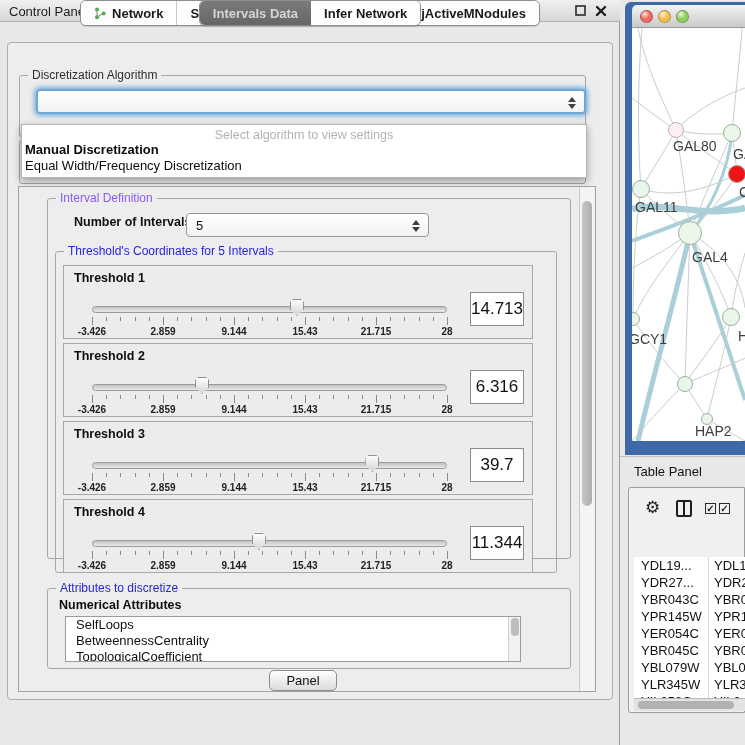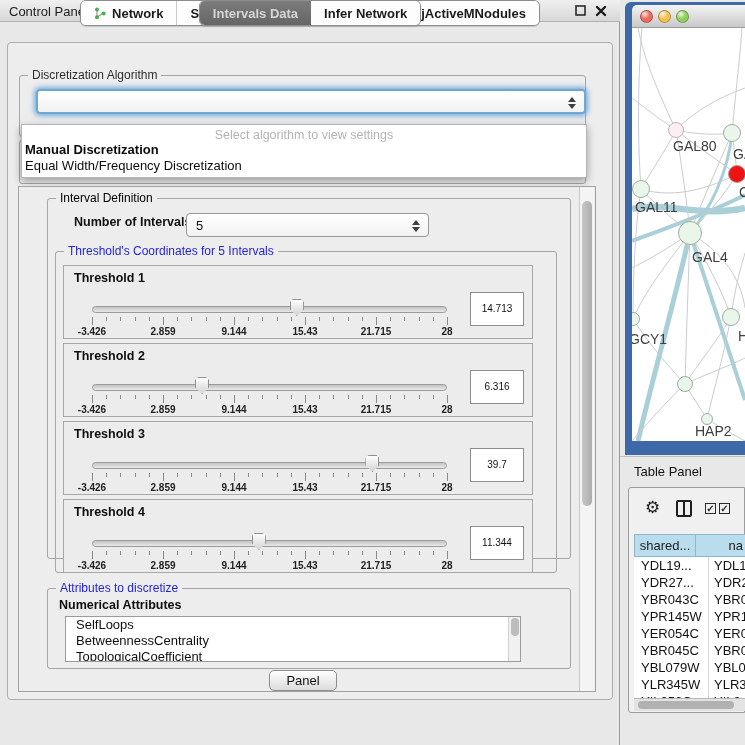--- a/index.html
+++ b/index.html
@@ -29,21 +29,21 @@
     font-weight:700; color:#1a1a1a; background:#fdfdfd; border-left:1px solid #c9c9c9; cursor:pointer; white-space:nowrap; }
   .seg:first-child { border-left:none; }
   .seg.active { background:linear-gradient(#7b7b7b,#666666); color:#d6d6d6; border-left-color:#5c5c5c; }
   .seg.active + .seg { border-left:none; }
   .tabicon { display:inline-flex; width:13px; height:13px; }
 
   
   .group { position:absolute; border:1px solid #a6a6a6; border-radius:3px; }
   .group-label { position:absolute; top:-8px; left:8px; padding:0 4px; font-size:12px;
     background:#ededed; color:#2e2e2e; white-space:nowrap; }
-  .glabel-green { color:#000000; }
+  .glabel-green { color:#8b5cf6; }
   .glabel-blue  { color:#2424dd; }
   .glabel-dark  { color:#111; font-weight:700; }
 
   
   .combo { position:absolute; background:linear-gradient(#ffffff,#f2f2f2); border:1px solid #979797;
     border-radius:4px; height:25px; font-size:13px; color:#111; line-height:23px; padding-left:9px;
     cursor:pointer; overflow:hidden; white-space:nowrap; }
   .spinner { position:absolute; right:8px; top:5px; width:8px; height:14px; }
   .spin-up   { position:absolute; top:1px;  left:0; width:0; height:0; border-left:4px solid transparent;
     border-right:4px solid transparent; border-bottom:5px solid #3f3f3f; }
@@ -79,21 +79,21 @@
     border-radius:4px; background:linear-gradient(#c3c3c3,#e9e9e9); cursor:pointer; }
   .handle { position:absolute; top:0; width:14px; height:17px; background:linear-gradient(#fdfdfd,#d5d5d5);
     border:1px solid #909090; cursor:pointer;
     clip-path:polygon(50% 100%, 0 62%, 0 18%, 22% 0, 78% 0, 100% 18%, 100% 62%); }
   .ticks { position:absolute; left:28px; top:51px; width:355px; height:9px; }
   .tick { position:absolute; top:0; width:1px; background:#8a8a8a; }
   .tick.major { height:8px; } .tick.minor { height:4px; }
   .tlabels { position:absolute; left:28px; top:60px; width:355px; height:12px; }
   .tlabel { position:absolute; transform:translateX(-50%); font-size:10px; font-weight:700; color:#222; white-space:nowrap; }
   .thr-value { position:absolute; left:406px; top:26px; width:54px; height:34px; background:#ffffff;
-    border:1px solid #8d8d8d; font-size:10px; color:#111; text-align:center; line-height:32px; cursor:text; }
+    border:1px solid #8d8d8d; font-size:17px; color:#111; text-align:center; line-height:32px; cursor:text; }
 
   #attrs-group { left:28px; top:401px; width:524px; height:81px; }
   #numattrs-label { position:absolute; left:40px; top:411px; font-size:12.5px; font-weight:700; color:#0e0e0e; }
   #attrs-list { position:absolute; left:46px; top:429px; width:456px; height:46px; background:#ffffff;
     border:1px solid #9b9b9b; overflow:hidden; }
   .attr-item { height:16px; line-height:16px; font-size:13px; color:#0f0f0f; padding-left:10px; cursor:pointer; }
   #attrs-vscroll { position:absolute; right:0; top:0; width:12px; height:44px; background:#f1f1f1; border-left:1px solid #d0d0d0; }
   #attrs-vthumb { position:absolute; left:2px; top:1px; width:8px; height:18px; background:#bdbdbd; border-radius:4px; }
 
   #apply-btn { position:absolute; left:250px; top:483px; width:68px; height:21px;
@@ -511,24 +511,20 @@
   </div>
 
   <div id="tp-titlebar">
     <span id="tp-title">Table Panel</span>
   </div>
   <div id="tp-body">
     <span id="gear-icon" class="tb-icon">⚙</span>
     <span id="split-icon" class="tb-icon"></span>
     <span id="cb1" class="tb-icon cb-icon">✓</span>
     <span id="cb2" class="tb-icon cb-icon">✓</span>
-    <div id="tbl-header">
-      <div class="hcell c1" id="hcell1">shared...</div>
-      <div class="hcell c2" id="hcell2">na</div>
-    </div>
     <div id="tbl-rows">
         <div class="trow">
           <div class="tcell1">YDL19...</div>
           <div class="tcell2">YDL1</div>
         </div>
         <div class="trow">
           <div class="tcell1">YDR27...</div>
           <div class="tcell2">YDR2</div>
         </div>
         <div class="trow">

